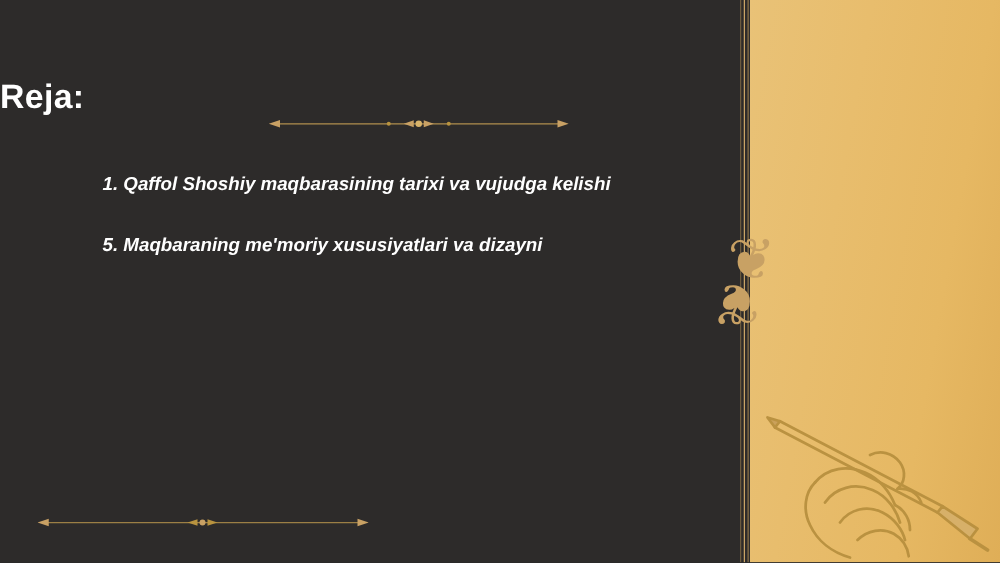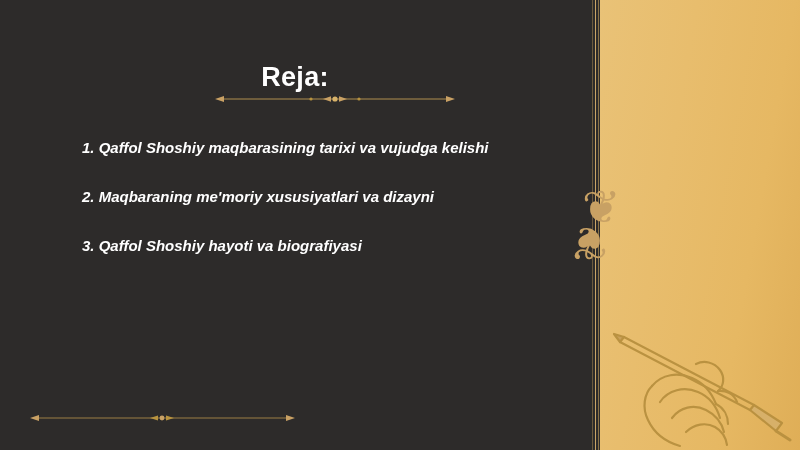--- a/index.html
+++ b/index.html
@@ -61,21 +61,21 @@
     height: 160px;
     opacity: 0.95;
   }
 
   
   .title {
     position: absolute;
     left: 0;
     top: 62px;
     width: 590px;
-    text-align: center;
+    text-align: left;
     color: #ffffff;
     font-size: 27px;
     font-weight: bold;
     letter-spacing: 0.3px;
   }
 
   
   .title-rule {
     position: absolute;
     left: 215px;
@@ -153,22 +153,21 @@
     <polygon points="240,4 231,1 231,7" fill="#c9a164"></polygon>
     <circle cx="120" cy="4" r="2.6" fill="#d8b36a"></circle>
     <polygon points="108,4 116,1.2 116,6.8" fill="#c9a164"></polygon>
     <polygon points="132,4 124,1.2 124,6.8" fill="#c9a164"></polygon>
     <circle cx="96" cy="4" r="1.6" fill="#b8933f"></circle>
     <circle cx="144" cy="4" r="1.6" fill="#b8933f"></circle>
   </svg>
 
   <div class="list">
     <div class="list-item">1. Qaffol Shoshiy maqbarasining tarixi va vujudga kelishi</div>
-    <div class="list-item">2. Maqbaraning me'moriy xususiyatlari va dizayni</div>
-    <div class="list-item">3. Qaffol Shoshiy hayoti va biografiyasi</div>
+    <div class="list-item">5. Maqbaraning me'moriy xususiyatlari va dizayni</div>
   </div>
 
   <svg class="bottom-rule" viewBox="0 0 265 8">
     <line x1="8" y1="4" x2="257" y2="4" stroke="#9c7f45" stroke-width="1"></line>
     <polygon points="0,4 9,1 9,7" fill="#c9a164"></polygon>
     <polygon points="265,4 256,1 256,7" fill="#c9a164"></polygon>
     <circle cx="132" cy="4" r="2.4" fill="#c9a164"></circle>
     <polygon points="120,4 128,1.4 128,6.6" fill="#b8933f"></polygon>
     <polygon points="144,4 136,1.4 136,6.6" fill="#b8933f"></polygon>
   </svg>

